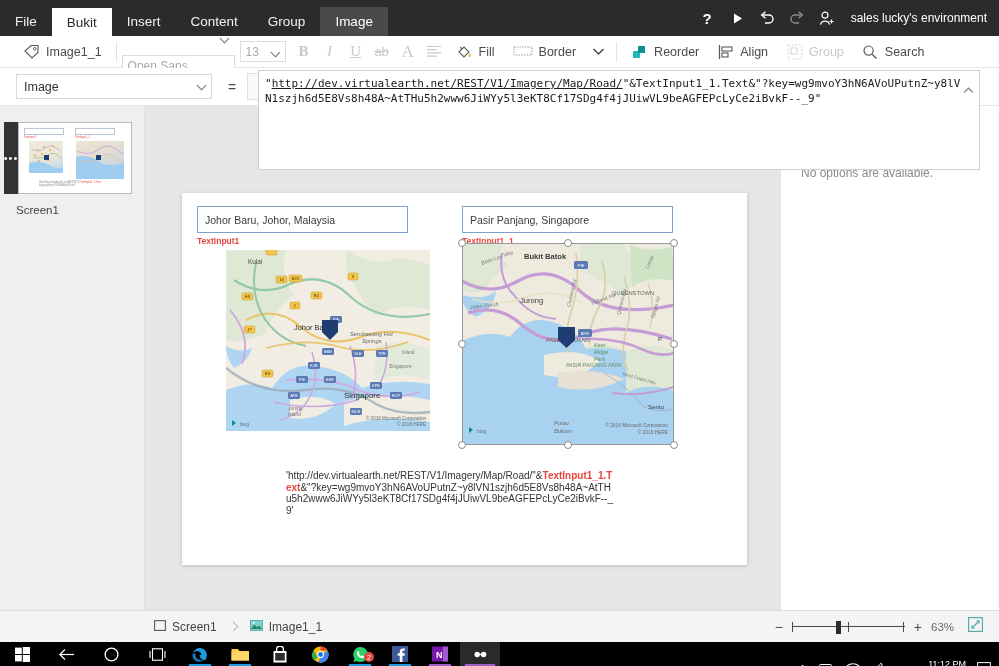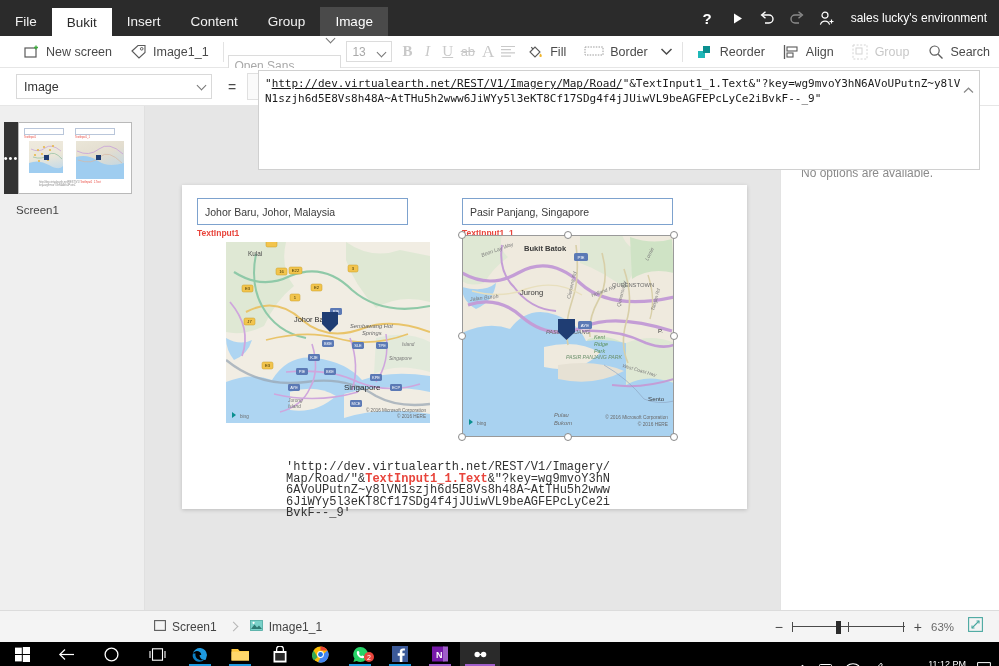--- a/index.html
+++ b/index.html
@@ -123,34 +123,34 @@
   .mini-input { position:absolute; border:1px solid #b9c6da; background:#fff; height:7px; }
   .mini-cap { position:absolute; font-size:2.6px; color:#e8453c; }
   .mini-map { position:absolute; overflow:hidden; }
 
   
   #workspace {
     position: absolute; top: 106px; left: 145px; right: 0; bottom: 56px;
     background: #e6e6e6; overflow: hidden;
   }
   #canvas {
-    position: absolute; left: 37px; top: 79px; width: 565px; height: 324px;
+    position: absolute; left: 37px; top: 87px; width: 565px; height: 372px;
     background: #ffffff; box-shadow: 0 1px 4px rgba(0,0,0,.18);
   }
   .pa-input {
     position: absolute; border: 1px solid #7da2ce; background: #ffffff;
     font-size: 10.5px; color: #3a3a3a; padding: 0 7px;
     display: flex; align-items: center;
   }
   .pa-label { position: absolute; color: #e8453c; font-size: 8.5px; font-weight: bold; }
   .pa-map { position: absolute; overflow: hidden; background: #e9e5de; }
   #caption {
     position: absolute; left: 104px; top: 277px; width: 330px;
-    font-size: 12px; line-height: 11.5px; color: #333;
-    word-break: break-all; font-family: Liberation Mono, monospace;
+    font-size: 10px; line-height: 11.5px; color: #333;
+    word-break: break-all; font-family: Liberation Sans, sans-serif;
   }
   #caption .hl { color: #e8453c; font-weight: bold; }
 
   
   .handle {
     position: absolute; width: 8px; height: 8px; border-radius: 50%;
     background: #ffffff; border: 1px solid #8a8a8a; z-index: 9;
   }
   #sel-frame {
     position: absolute; border: 1px solid #9a9a9a; z-index: 8; pointer-events: none;
@@ -234,29 +234,20 @@
           <circle cx="6" cy="4.2" r="3" stroke="#ffffff" stroke-width="1.2" fill="none"></circle>
           <path d="M1.4 13.6 a4.8 4.8 0 0 1 9.2 0" stroke="#ffffff" stroke-width="1.2" fill="none"></path>
           <path d="M12.5 8.5 v4 M10.5 10.5 h4" stroke="#ffffff" stroke-width="1.2"></path>
         </svg>
     </div>
     <div id="env-name">sales lucky's environment</div>
   </div>
 </div>
 
 <div id="ribbon">
-  <div class="rb-item">
-    <span class="rb-ico">
-      <svg width="16" height="16" viewBox="0 0 16 16">
-          <rect x="1" y="4" width="11" height="9" stroke="#5a5a5a" stroke-width="1.2" fill="none"></rect>
-          <path d="M12 1.5 v4 M10 3.5 h4" stroke="#3faa3f" stroke-width="1.3"></path>
-        </svg>
-    </span>
-    <span>New screen</span>
-  </div>
   <div class="rb-item">
     <span class="rb-ico">
       <svg width="17" height="16" viewBox="0 0 17 16">
           <path d="M2 7 L8 1.5 L15 1.5 L15 8.5 L9 14 Z" stroke="#5a5a5a" stroke-width="1.1" fill="none"></path>
           <circle cx="11.7" cy="4.8" r="1.3" stroke="#5a5a5a" stroke-width="1" fill="none"></circle>
         </svg>
     </span>
     <span>Image1_1</span>
   </div>
   <div class="rb-sep"></div>

